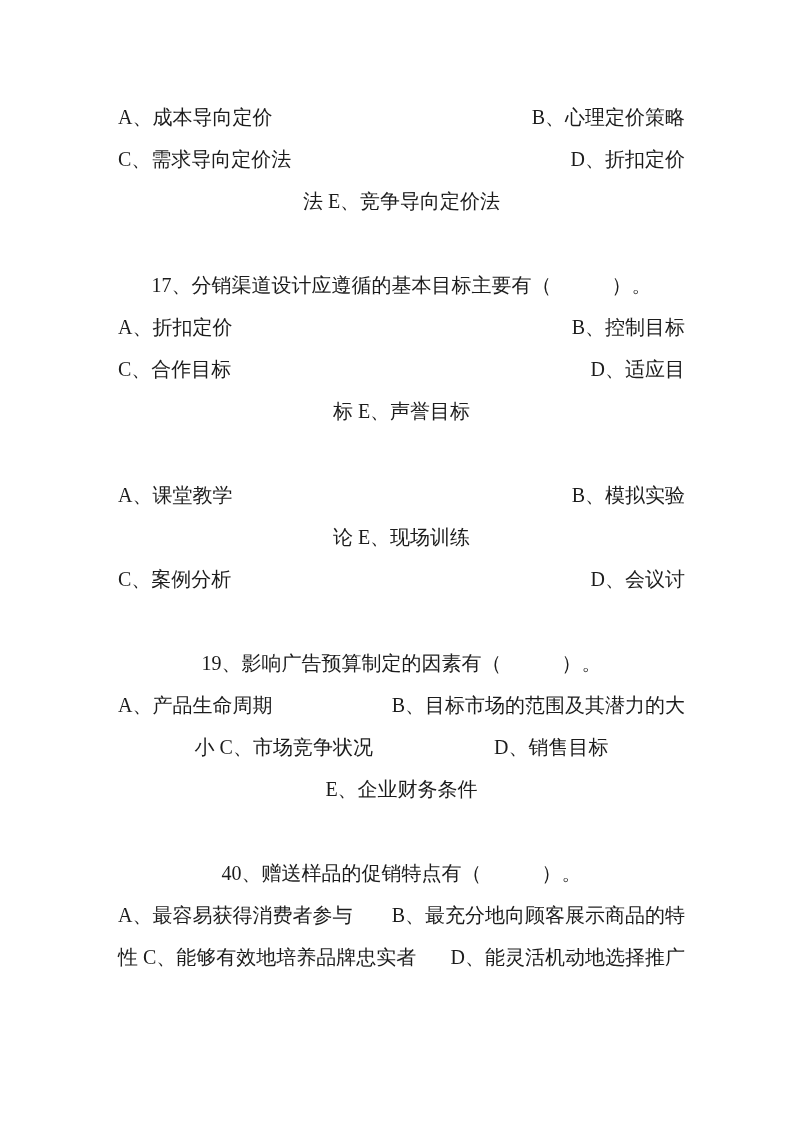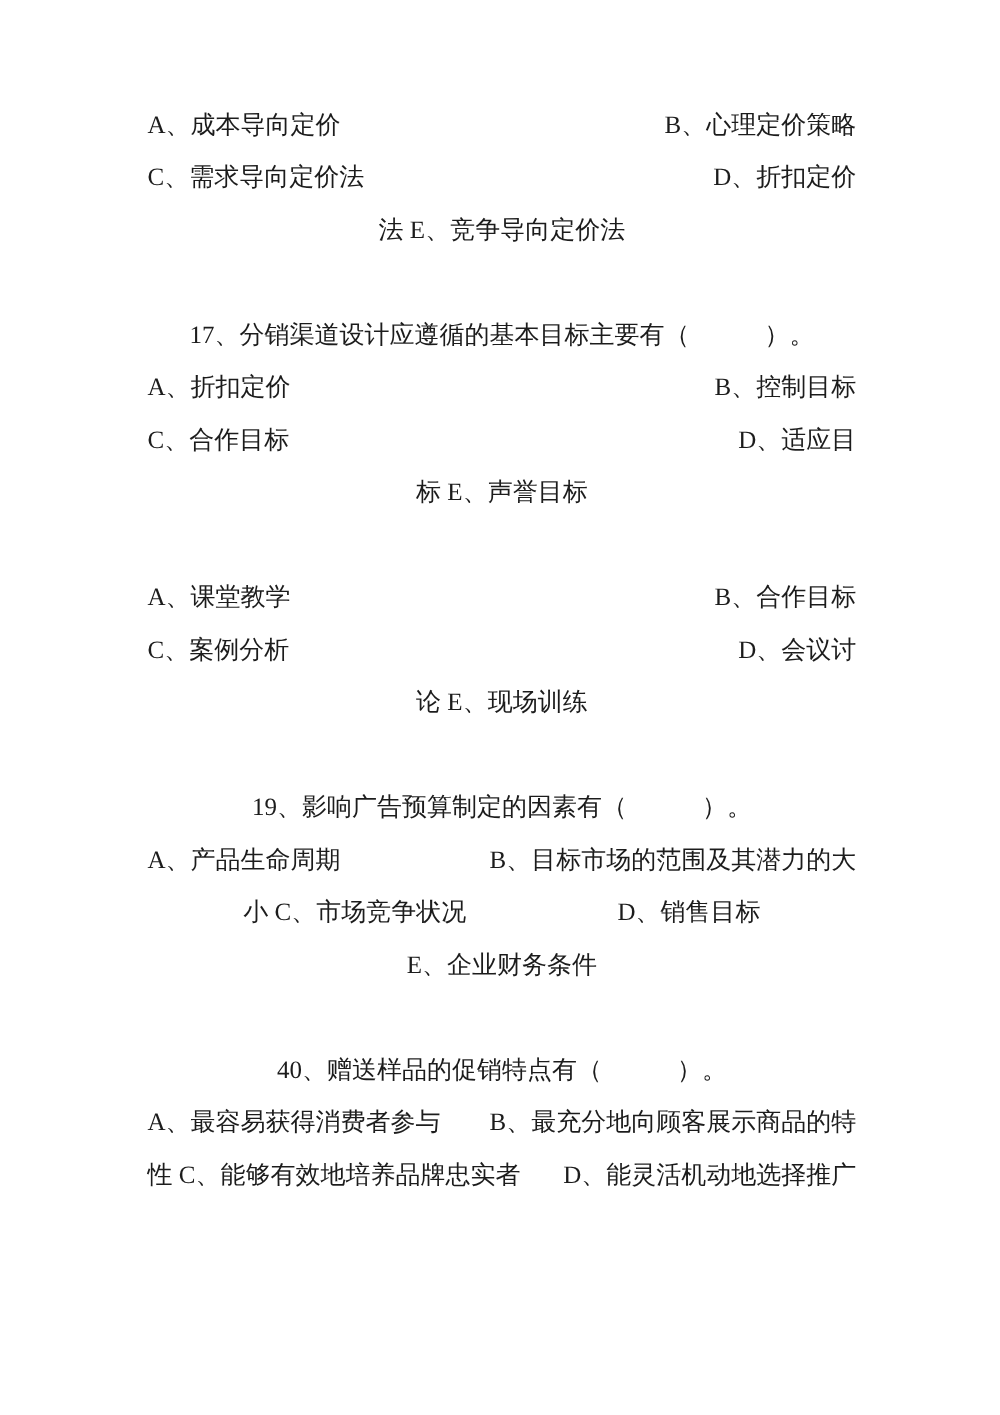--- a/index.html
+++ b/index.html
@@ -11,24 +11,25 @@
     width: 800px;
     height: 1132px;
     overflow: hidden;
   }
   .page {
     box-sizing: border-box;
     position: relative;
     width: 800px;
     height: 829px;
     background: #ffffff;
-    padding: 78px 115px 0 118px;
+    padding: 53px 115px 0 118px;
     font-family: "Liberation Serif", "DejaVu Serif", serif;
     font-size: 20px;
     color: #1c1c1c;
+    margin-top: 43px;
   }
   .doc-body {
     width: 100%;
   }
   .line {
     height: 42px;
     display: flex;
     align-items: center;
     white-space: pre;
   }
@@ -57,23 +58,23 @@
   <div class="doc-body" id="doc-lines">
       <div class="line split"><span class="seg seg-left">A、成本导向定价</span><span class="seg seg-right">B、心理定价策略</span></div>
       <div class="line split"><span class="seg seg-left">C、需求导向定价法</span><span class="seg seg-right">D、折扣定价</span></div>
       <div class="line left"><span class="seg seg-left">法 E、竞争导向定价法</span></div>
       <div class="line blank"></div>
       <div class="line left"><span class="seg seg-left">17、分销渠道设计应遵循的基本目标主要有（　　　）。</span></div>
       <div class="line split"><span class="seg seg-left">A、折扣定价</span><span class="seg seg-right">B、控制目标</span></div>
       <div class="line split"><span class="seg seg-left">C、合作目标</span><span class="seg seg-right">D、适应目</span></div>
       <div class="line left"><span class="seg seg-left">标 E、声誉目标</span></div>
       <div class="line blank"></div>
-      <div class="line split"><span class="seg seg-left">A、课堂教学</span><span class="seg seg-right">B、合作目标</span></div>
+      <div class="line split"><span class="seg seg-left">A、课堂教学</span><span class="seg seg-right">B、模拟实验</span></div>
+      <div class="line left"><span class="seg seg-left">论 E、现场训练</span></div>
       <div class="line split"><span class="seg seg-left">C、案例分析</span><span class="seg seg-right">D、会议讨</span></div>
-      <div class="line left"><span class="seg seg-left">论 E、现场训练</span></div>
       <div class="line blank"></div>
       <div class="line left"><span class="seg seg-left">19、影响广告预算制定的因素有（　　　）。</span></div>
       <div class="line split"><span class="seg seg-left">A、产品生命周期</span><span class="seg seg-right">B、目标市场的范围及其潜力的大</span></div>
       <div class="line gap"><span class="seg seg-left">小 C、市场竞争状况</span><span class="gap-spacer"></span><span class="seg seg-right">D、销售目标</span></div>
       <div class="line left"><span class="seg seg-left">E、企业财务条件</span></div>
       <div class="line blank"></div>
       <div class="line left"><span class="seg seg-left">40、赠送样品的促销特点有（　　　）。</span></div>
       <div class="line split"><span class="seg seg-left">A、最容易获得消费者参与</span><span class="seg seg-right">B、最充分地向顾客展示商品的特</span></div>
       <div class="line split"><span class="seg seg-left">性 C、能够有效地培养品牌忠实者</span><span class="seg seg-right">D、能灵活机动地选择推广</span></div>
     </div>

